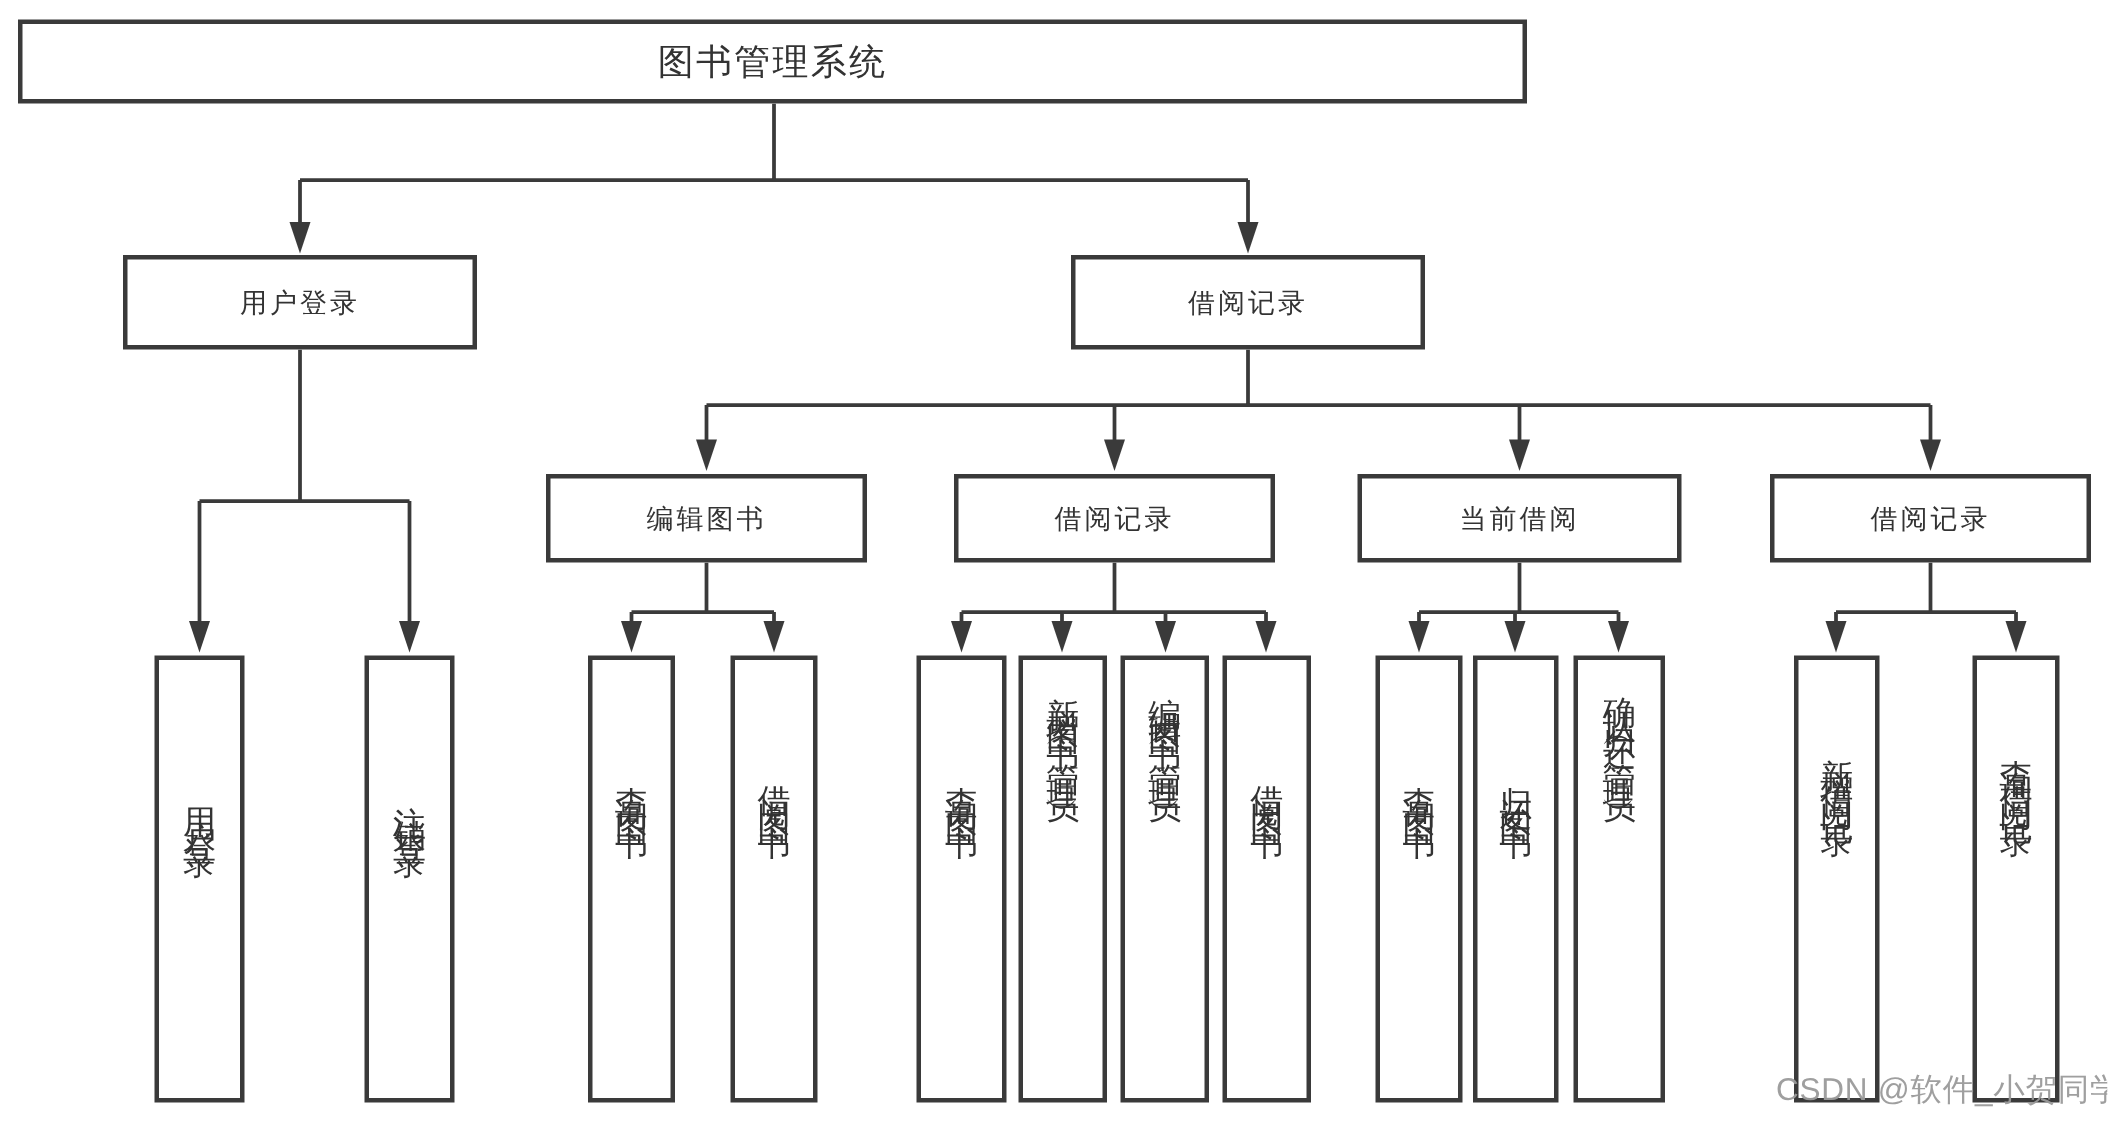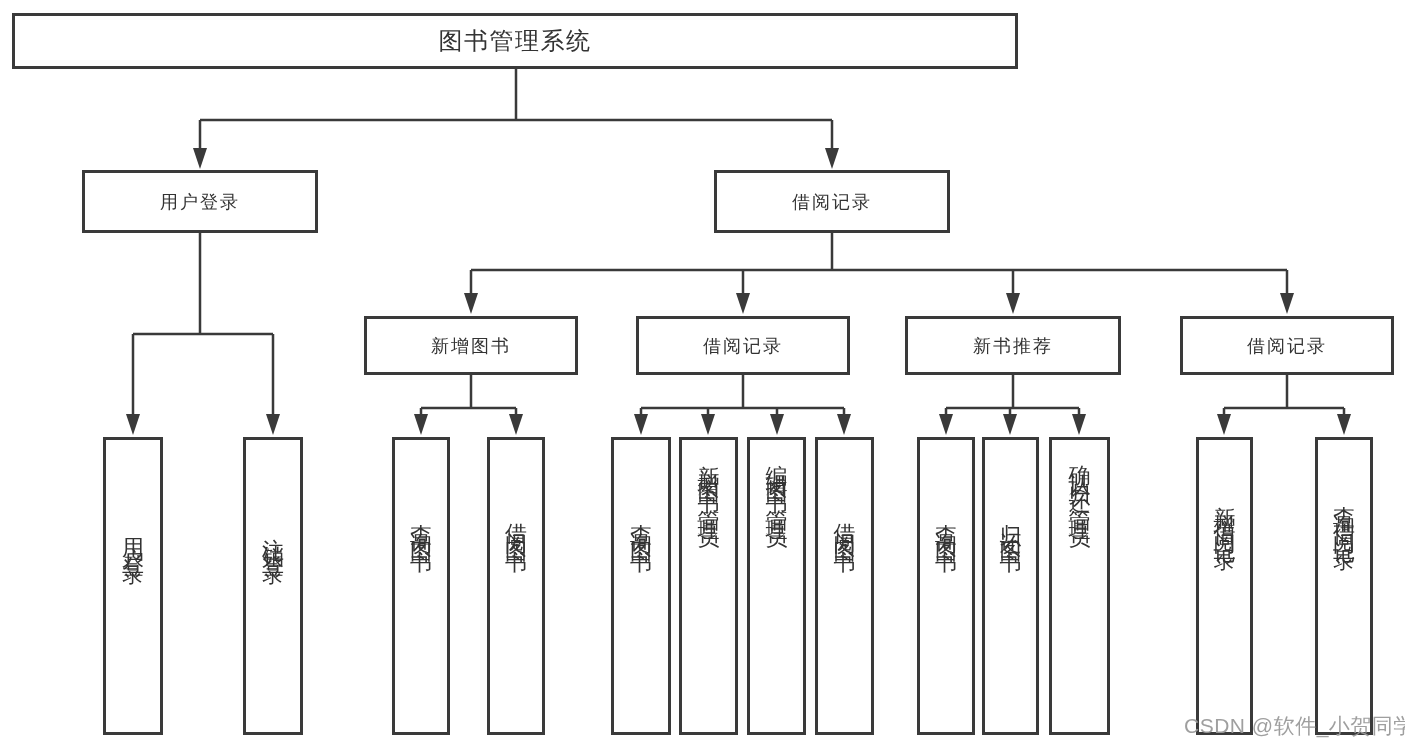--- a/index.html
+++ b/index.html
@@ -71,23 +71,23 @@
     <path class="wire" d="M1287 375 V408 M1224 408 H1344 M1224 408 V416 M1344 408 V416"></path>
     <polygon class="arrow" points="1217,414 1231,414 1224,435"></polygon>
     <polygon class="arrow" points="1337,414 1351,414 1344,435"></polygon>
   </svg>
 
   <div class="node root" style="left:12px;top:13px;width:1006px;height:56px;">图书管理系统</div>
 
   <div class="node" style="left:82px;top:170px;width:236px;height:63px;">用户登录</div>
   <div class="node" style="left:714px;top:170px;width:236px;height:63px;">借阅记录</div>
 
-  <div class="node" style="left:364px;top:316px;width:214px;height:59px;">新增图书</div>
+  <div class="node" style="left:364px;top:316px;width:214px;height:59px;">编辑图书</div>
   <div class="node" style="left:636px;top:316px;width:214px;height:59px;">借阅记录</div>
-  <div class="node" style="left:905px;top:316px;width:216px;height:59px;">新书推荐</div>
+  <div class="node" style="left:905px;top:316px;width:216px;height:59px;">当前借阅</div>
   <div class="node" style="left:1180px;top:316px;width:214px;height:59px;">借阅记录</div>
 
   <div class="node vnode pt80" style="left:103px;top:437px;width:60px;height:298px;">
     <span class="vtext">用户登录</span>
   </div>
   <div class="node vnode pt80" style="left:243px;top:437px;width:60px;height:298px;">
     <span class="vtext">注销登录</span>
   </div>
 
   <div class="node vnode pt66" style="left:392px;top:437px;width:58px;height:298px;">

